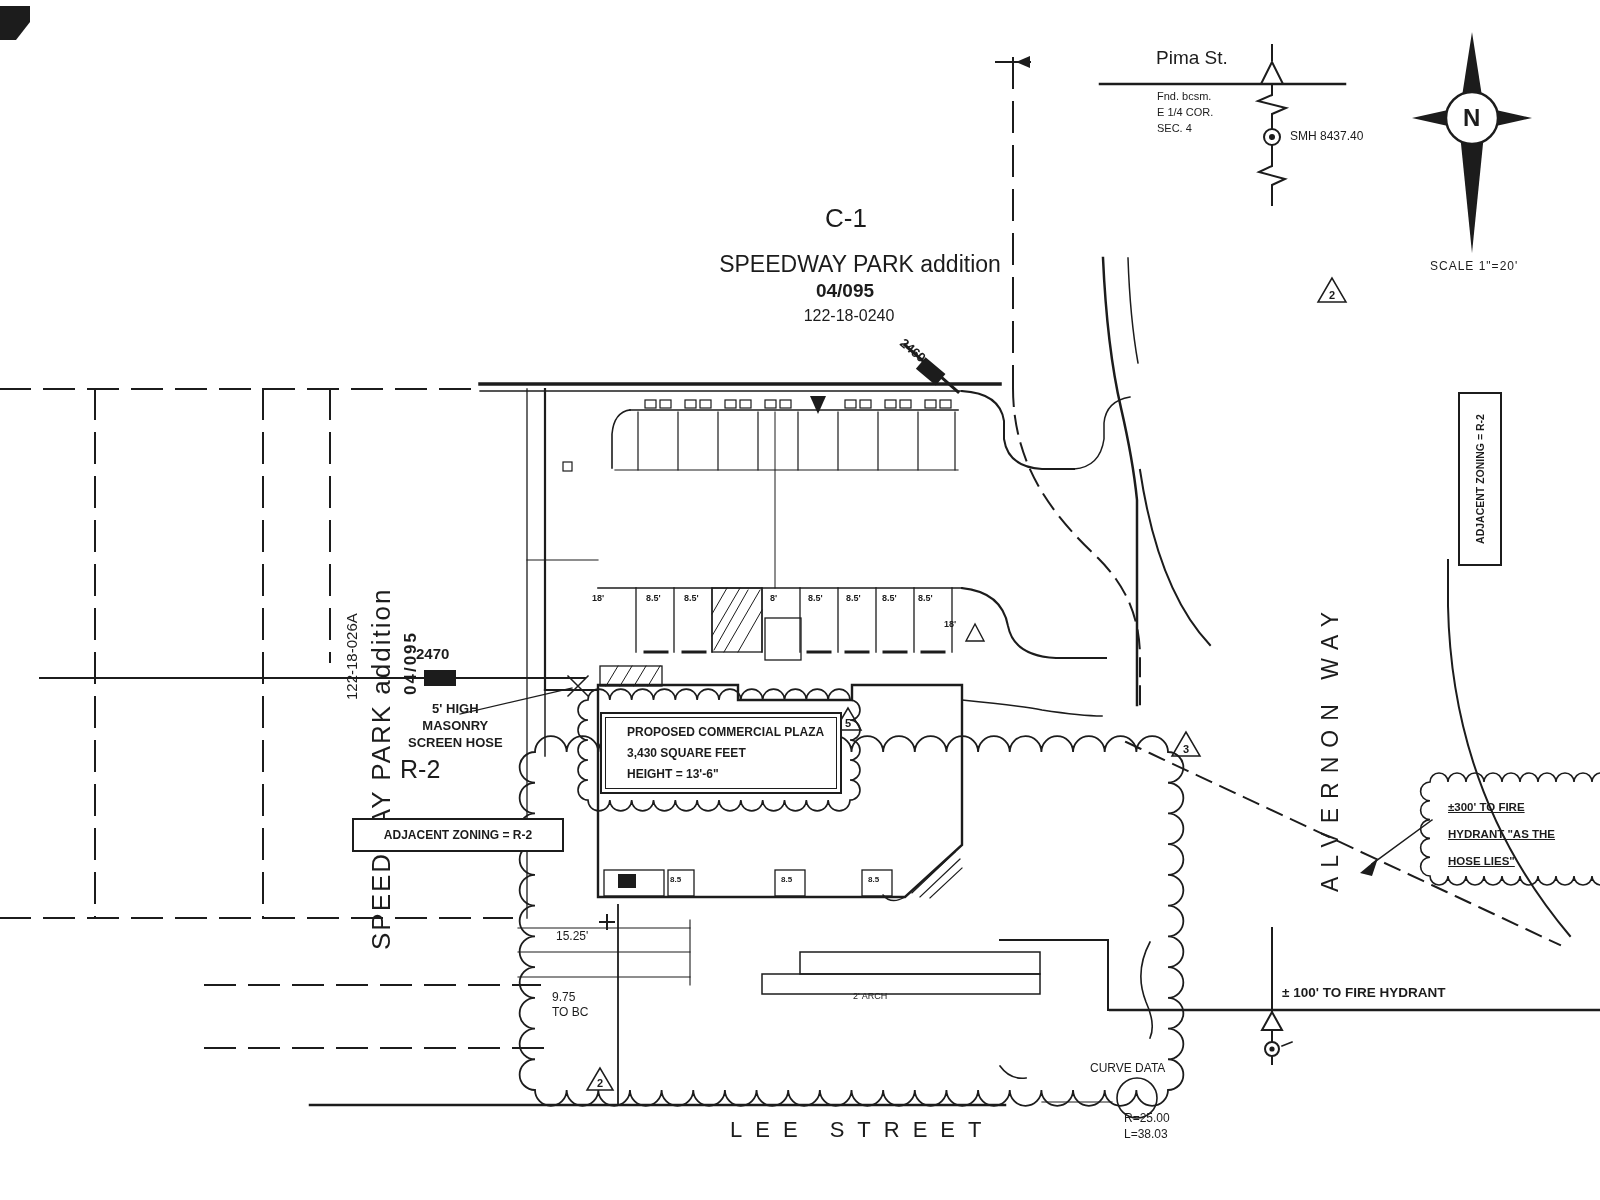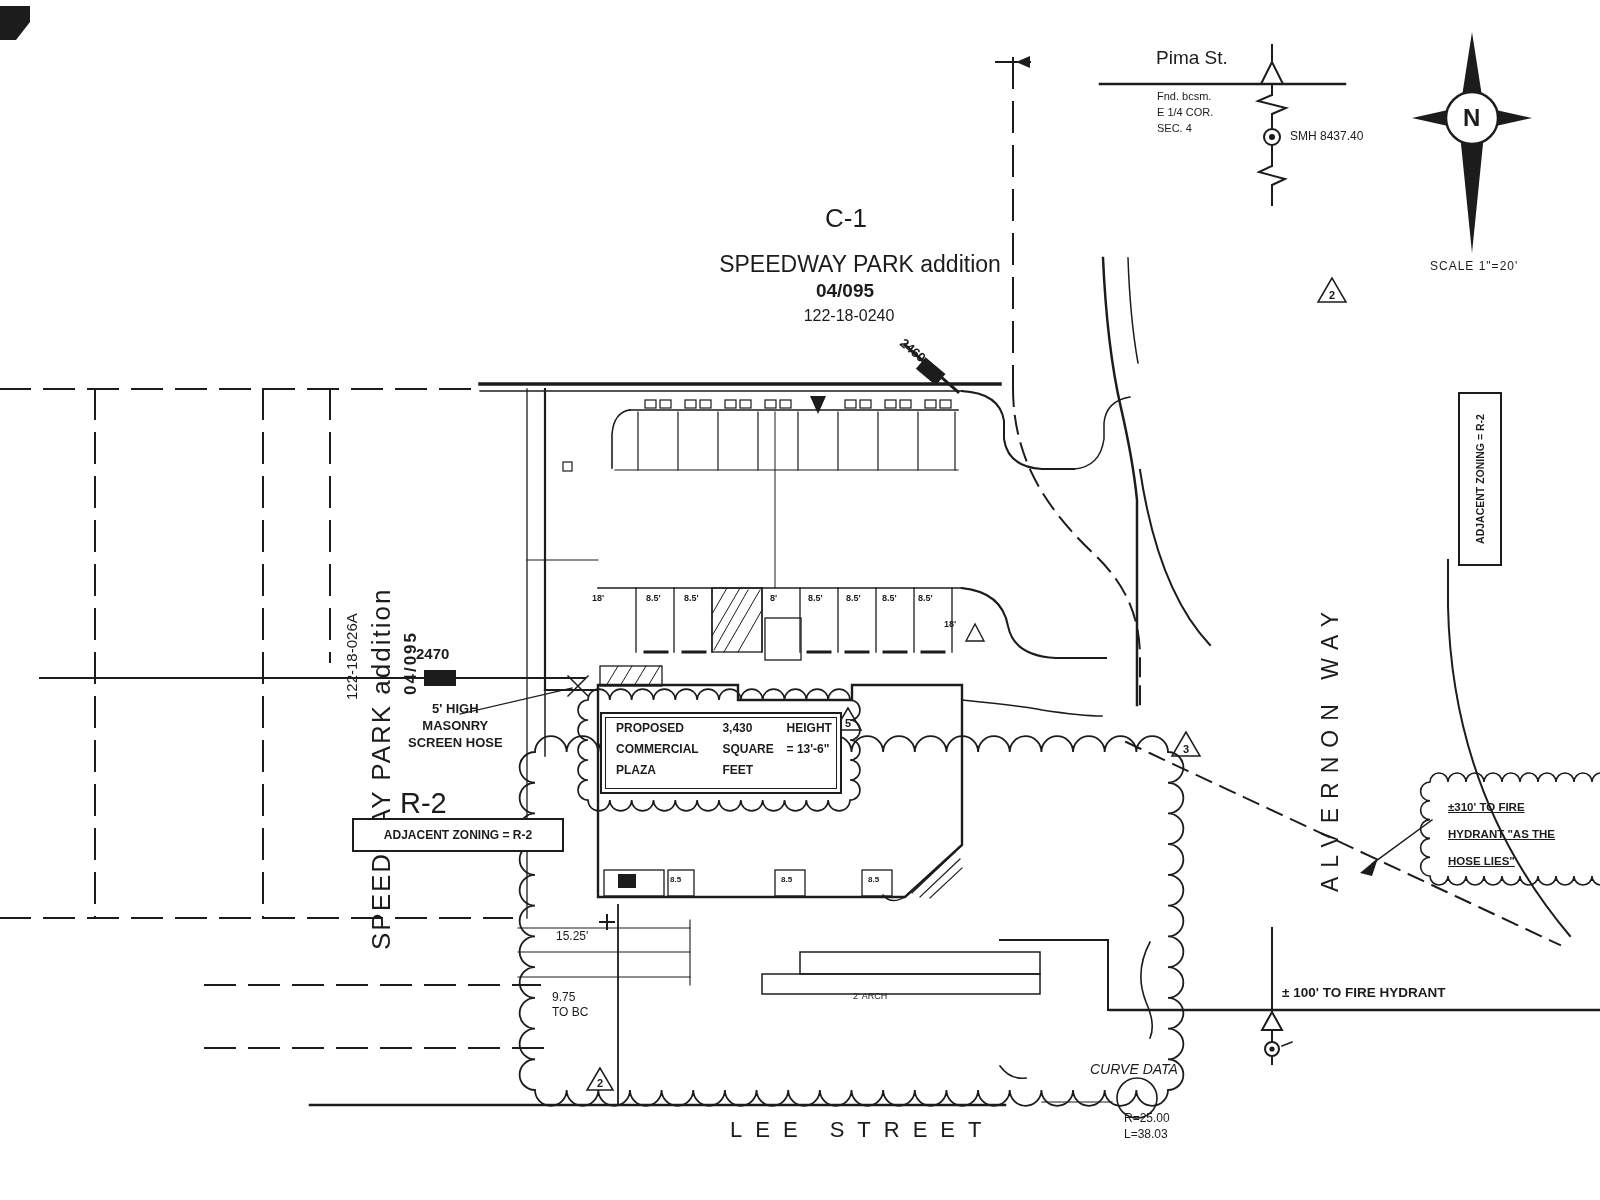--- a/index.html
+++ b/index.html
@@ -6,21 +6,21 @@
   .sheet{position:relative;width:1600px;height:1200px;background:#ffffff;overflow:hidden;
          font-family:"Liberation Sans", sans-serif;color:#1c1c1c;}
   svg{position:absolute;left:0;top:0;}
   .t{position:absolute;white-space:nowrap;line-height:1.05;}
   .ctr{transform:translateX(-50%);}
   .vr{transform-origin:0 0;transform:rotate(-90deg);}
   .bold{font-weight:bold;}
   .zbox{position:absolute;border:2px solid #1c1c1c;display:flex;align-items:center;justify-content:center;background:#fff;}
   .dbox{position:absolute;border:2px solid #1c1c1c;background:#fff;}
   .dbox .inner{position:absolute;left:3px;top:3px;right:3px;bottom:3px;border:1px solid #1c1c1c;
-               display:flex;flex-direction:row;justify-content:center;padding-left:10px;}
+               display:flex;flex-direction:column;justify-content:center;padding-left:21px;}
   .ul{text-decoration:underline;}
   .dim{font-size:9px;font-weight:bold;}
 </style>
 </head>
 <body>
 
 <div class="sheet">
 
 <svg width="1600" height="1200" viewBox="0 0 1600 1200">
   <g stroke="#1c1c1c" fill="none" stroke-linecap="square">
@@ -218,21 +218,21 @@
 
 <div class="t vr" style="left:368px;top:950px;font-size:26px;letter-spacing:2px;">SPEEDWAY PARK addition</div>
 <div class="t vr" style="left:344px;top:700px;font-size:15px;">122-18-026A</div>
 <div class="t vr bold" style="left:402px;top:695px;font-size:17px;letter-spacing:2px;">04/095</div>
 <div class="t bold" style="left:416px;top:646px;font-size:15px;">2470</div>
 <div class="t bold" style="left:408px;top:700px;font-size:13px;line-height:17px;text-align:center;">
   <div>5' HIGH</div>
   <div>MASONRY</div>
   <div>SCREEN HOSE</div>
 </div>
-<div class="t" style="left:400px;top:756px;font-size:29px;margin-top:32px;">R-2</div>
+<div class="t" style="left:400px;top:756px;font-size:25px;">R-2</div>
 <div class="zbox" style="left:352px;top:818px;width:208px;height:30px;">
   <span style="font-size:12px;font-weight:bold;">ADJACENT ZONING = R-2</span>
 </div>
 
 <div class="dbox" style="left:600px;top:712px;width:238px;height:78px;">
   <div class="inner" style="font-size:12px;font-weight:bold;line-height:21px;">
     <div>PROPOSED COMMERCIAL PLAZA</div>
     <div>3,430 SQUARE FEET</div>
     <div>HEIGHT = 13'-6"</div>
   </div>
@@ -249,30 +249,30 @@
 <div class="t dim" style="left:944px;top:620px;">18'</div>
 <div class="t" style="left:670px;top:876px;font-size:8px;font-weight:bold;">8.5</div>
 <div class="t" style="left:781px;top:876px;font-size:8px;font-weight:bold;">8.5</div>
 <div class="t" style="left:868px;top:876px;font-size:8px;font-weight:bold;">8.5</div>
 
 <div class="t vr" style="left:1318px;top:892px;font-size:23px;letter-spacing:9px;">ALVERNON WAY</div>
 <div class="zbox" style="left:1458px;top:392px;width:40px;height:170px;">
   <span style="position:absolute;left:50%;top:50%;transform:translate(-50%,-50%) rotate(-90deg);white-space:nowrap;font-size:10.5px;font-weight:bold;">ADJACENT ZONING = R-2</span>
 </div>
 <div class="t bold" style="left:1448px;top:794px;font-size:11.5px;line-height:27px;">
-  <div class="ul">±310' TO FIRE</div>
+  <div class="ul">±300' TO FIRE</div>
   <div class="ul">HYDRANT "AS THE</div>
   <div class="ul">HOSE LIES"</div>
 </div>
 <div class="t bold" style="left:1282px;top:986px;font-size:13.5px;">± 100' TO FIRE HYDRANT</div>
 
 <div class="t" style="left:556px;top:930px;font-size:12px;">15.25'</div>
 <div class="t" style="left:552px;top:990px;font-size:12px;line-height:15px;">
   <div>9.75</div>
   <div>TO BC</div>
 </div>
 <div class="t" style="left:845px;top:992px;font-size:9px;margin-left:8px;">2' ARCH</div>
-<div class="t" style="left:1090px;top:1062px;font-size:14px;font-style:italic;">CURVE DATA</div>
+<div class="t" style="left:1090px;top:1062px;font-size:12px;">CURVE DATA</div>
 <div class="t" style="left:1124px;top:1112px;font-size:12px;">R=25.00</div>
 <div class="t" style="left:1124px;top:1128px;font-size:12px;">L=38.03</div>
 <div class="t" style="left:730px;top:1118px;font-size:22px;letter-spacing:13px;">LEE STREET</div>
 
 </div>
 
 </body></html>

